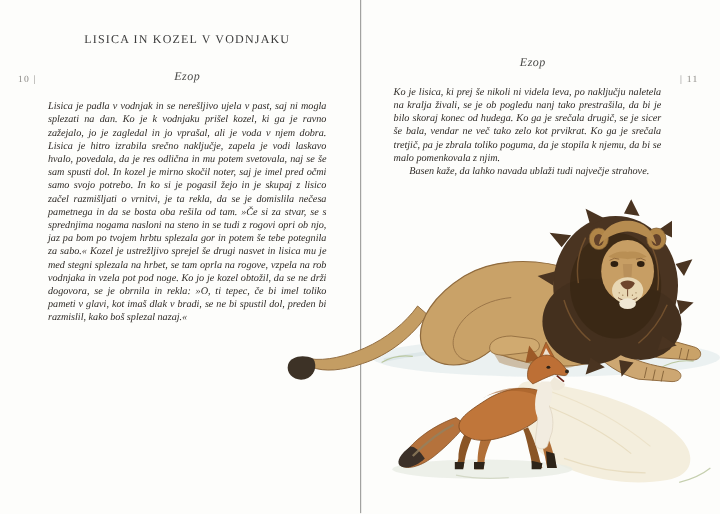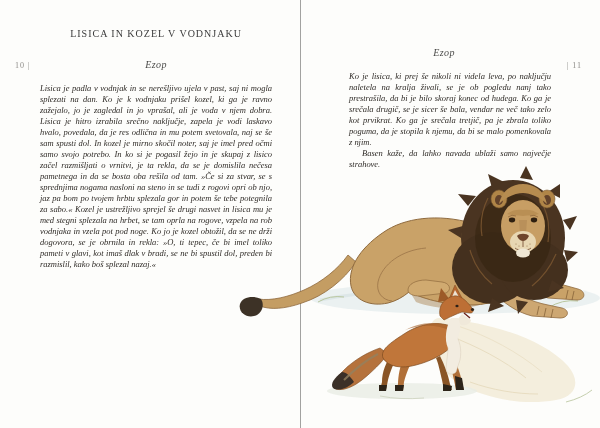--- a/index.html
+++ b/index.html
@@ -23,21 +23,21 @@
   }
   .author{
     margin-top:19px;font-style:italic;font-size:10px;line-height:12px;
     color:#4a4a48;letter-spacing:.4px;
   }
   .body-text{
     margin-top:12px;font-size:8.5px;line-height:11px;color:#2f2b27;
     text-align:justify;letter-spacing:-0.02px;font-style:italic;
   }
   .page.left .body-text{padding-left:40px;padding-right:28px;}
-  .page.right .body-text{padding-left:28px;padding-right:49px;margin-left:21px;}
+  .page.right .body-text{padding-left:28px;padding-right:49px;}
   .body-text p{margin:0;}
   .body-text p.moral{text-indent:13px;}
   .page-num{
     position:absolute;top:61px;font-size:8px;color:#8d8b87;
     letter-spacing:1px;font-family:"Liberation Serif", serif;
   }
   .page.left .page-num{left:15px;}
   .page.right .page-num{right:18px;padding-left:20px;}
   .illustration{
     position:absolute;left:230px;top:150px;width:370px;height:278px;z-index:3;
@@ -61,21 +61,21 @@
     </div>
   </section>
 
   <section class="page right">
     <div class="page-num">| 11</div>
     <header class="page-header">
       <div class="author">Ezop</div>
     </header>
     <div class="body-text">
       <p>Ko je lisica, ki prej še nikoli ni videla leva, po naključju naletela na kralja živali, se je ob pogledu nanj tako prestrašila, da bi je bilo skoraj konec od hudega. Ko ga je srečala drugič, se je sicer še bala, vendar ne več tako zelo kot prvikrat. Ko ga je srečala tretjič, pa je zbrala toliko poguma, da je stopila k njemu, da bi se malo pomenkovala z njim.</p>
-      <p class="moral">Basen kaže, da lahko navada ublaži samo največje strahove.</p>
+      <p class="moral">Basen kaže, da lahko navada ublaži tudi največje strahove.</p>
     </div>
   </section>
 
   <svg class="illustration" viewBox="0 0 370 278" xmlns="http://www.w3.org/2000/svg">
 
     <g>
       <ellipse cx="225" cy="148" rx="145" ry="16" fill="#dde8ea" opacity="0.55"></ellipse>
       <path d="M 90,150 C 140,140 210,136 272,142" stroke="#cfdde0" stroke-width="3" fill="none" opacity="0.5"></path>
       <path d="M 214,168 C 262,174 312,188 338,216 C 350,230 348,246 326,250 C 292,256 254,248 230,234 C 208,221 196,196 200,178 C 202,169 207,167 214,168 Z" fill="#f4eedd"></path>
       <path d="M 220,186 C 246,196 274,210 296,228" stroke="#e8ddc1" stroke-width="1" fill="none"></path>

